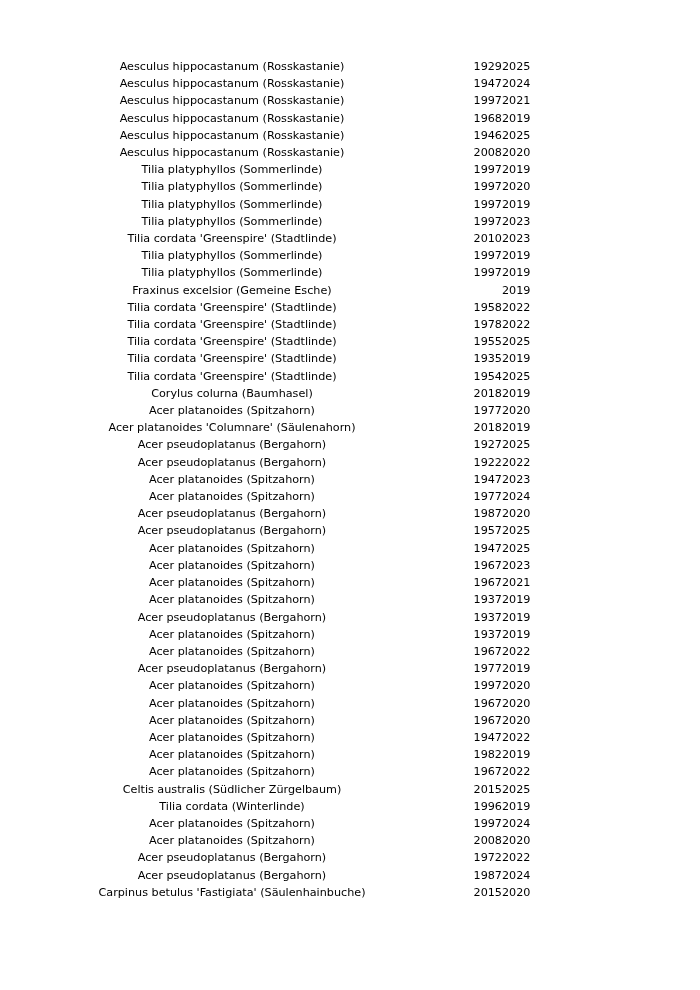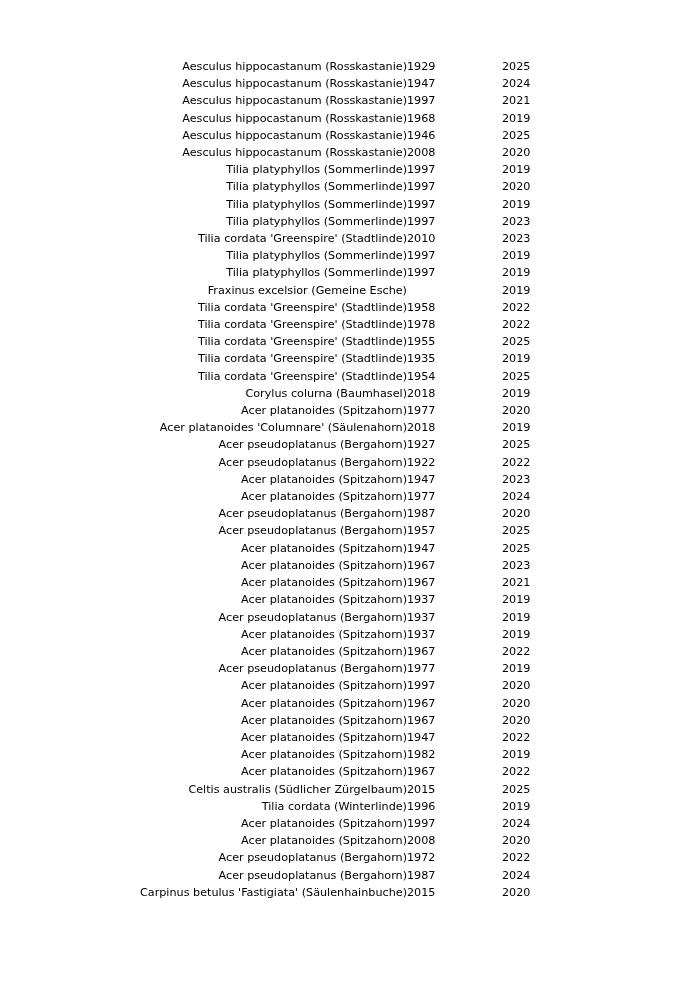--- a/index.html
+++ b/index.html
@@ -27,25 +27,26 @@
   }
   table.tree-table td {
     font-size: 11.2px;
     line-height: 17.2px;
     padding: 0;
     vertical-align: top;
     white-space: nowrap;
   }
   td.col-species {
     width: 350px;
-    text-align: right;
+    text-align: center;
     margin-top: 44px;
   }
   td.col-planted {
     width: 95px;
+    text-align: right;
     padding-right: 2px;
   }
   td.col-checked {
     width: 88px;
     padding-right: 0px;
   }
 </style>
 </head>
 <body>
 

